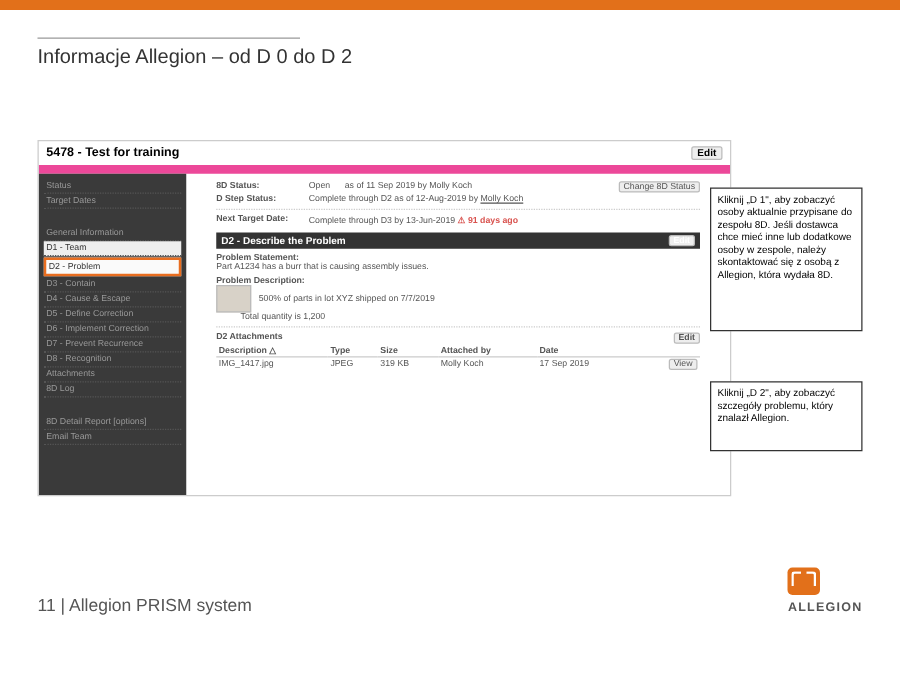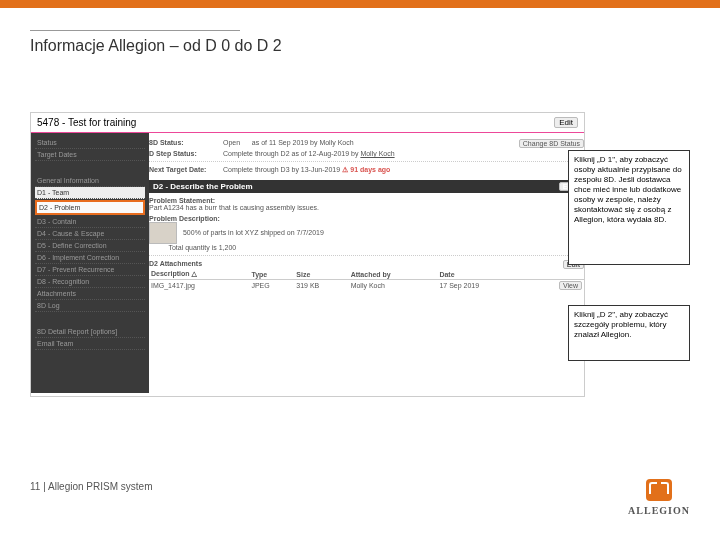--- a/index.html
+++ b/index.html
@@ -3,46 +3,46 @@
 <meta charset="utf-8">
 <style>
   * { box-sizing: border-box; margin: 0; padding: 0; }
   body { width: 720px; height: 540px; font-family: Arial, sans-serif; background: #fff; position: relative; }
   .slide { width: 720px; height: 540px; padding: 28px 30px 0 30px; position: relative; }
   .topbar { position: absolute; top: 0; left: 0; width: 720px; height: 8px; background: #e2701a; }
   .title { font-size: 22px; color: #000; margin-top: 8px; }
   .title-underline { border-bottom: 1px solid #999; width: 210px; margin-top: 2px; margin-bottom: 6px;}
   .subtitle { font-size: 16px; color: #333; }
   .screenshot-wrap { position: absolute; top: 112px; left: 30px; width: 555px; height: 285px; border: 1px solid #ccc; background: #fff; overflow: hidden; }
-  .ss-title { padding: 4px 6px; font-size: 10px; font-weight: normal; border-bottom: 1px solid #ec4899; }
+  .ss-title { padding: 4px 6px; font-size: 10px; font-weight: bold; border-bottom: 7px solid #ec4899; }
   .ss-title .btn-edit { float: right; border: 1px solid #bbb; font-size: 8px; padding: 0 4px; background: #eee; border-radius: 2px;}
   .ss-body { display: flex; height: 260px; }
   .ss-left { width: 118px; background: #3a3a3a; color: #aaa; font-size: 7px; padding: 4px 4px; }
   .nav-item { padding: 2px 2px; color: #999; border-bottom: 1px dotted #555; }
   .nav-item.spacer { border: none; height: 14px; }
   .nav-item.hl { border: 2px solid #e86d1f; background: #fafafa; color: #333; margin: 1px 0;}
   .nav-item.hl-weak { background: #eee; color: #333; }
-  .ss-right { flex: 1; padding: 6px 0; font-size: 7px; color: #555; }
+  .ss-right { flex: 1; padding: 6px 24px; font-size: 7px; color: #555; }
   .status-row { display: flex; gap: 4px; margin-bottom: 2px; }
   .status-label { width: 70px; font-weight: bold; filter: blur(0.3px);}
   .status-val { flex: 1; filter: blur(0.3px);}
   .btn-small { display:inline-block; border: 1px solid #bbb; font-size: 7px; padding: 0 3px; background: #eee; border-radius: 2px; float: right; margin-left: 2px;}
   .section-bar { background: #333; color: #fff; font-size: 8px; font-weight: bold; padding: 2px 4px; margin-top: 6px; }
   .field-label { font-weight: bold; margin-top: 4px; filter: blur(0.3px);}
   .field-val { color: #555; filter: blur(0.4px);}
   .warn { color: #d9534f; font-weight: bold; filter: blur(0.3px);}
   .att-table { width: 100%; font-size: 7px; margin-top: 2px; border-collapse: collapse;}
   .att-table th, .att-table td { text-align: left; padding: 1px 2px; }
   .att-table th { border-bottom: 1px solid #ccc; }
   .thumb { display:inline-block; width: 28px; height: 22px; background: #d8d2c8; border: 1px solid #bbb; vertical-align: middle; margin-right: 4px;}
   .callout { position: absolute; right: 30px; width: 122px; border: 1px solid #333; padding: 4px 5px; font-size: 8px; line-height: 1.25; background: #fff;}
   .callout.c1 { top: 150px; height: 115px;}
   .callout.c2 { top: 305px; height: 56px;}
-  .footer { position: absolute; bottom: 48px; left: 30px; font-size: 10px; color: #555; }
-  .logo { position: absolute; bottom: 24px; right: 30px; text-align: center; font-family: Liberation Serif, serif; }
+  .footer { position: absolute; bottom: 48px; left: 30px; font-size: 14px; color: #555; }
+  .logo { position: absolute; bottom: 48px; right: 30px; text-align: left; }
   .logo-mark { display:inline-block; width: 26px; height: 22px; background: #e2701a; border-radius: 4px; position: relative;}
   .logo-mark::before { content:""; position:absolute; left:3px; top:3px; width:6px; height:10px; border:2px solid #fff; border-right:none; border-bottom:none; border-radius: 3px 0 0 0;}
   .logo-mark::after { content:""; position:absolute; right:3px; top:3px; width:6px; height:10px; border:2px solid #fff; border-left:none; border-bottom:none; border-radius: 0 3px 0 0;}
   .logo-text { font-size: 10px; font-weight: bold; color: #555; letter-spacing: 1px; margin-top: 0;}
   .hr-light { border-top: 1px dotted #ccc; margin: 4px 0;}
 </style>
 </head>
 <body>
 
 <div class="slide">

